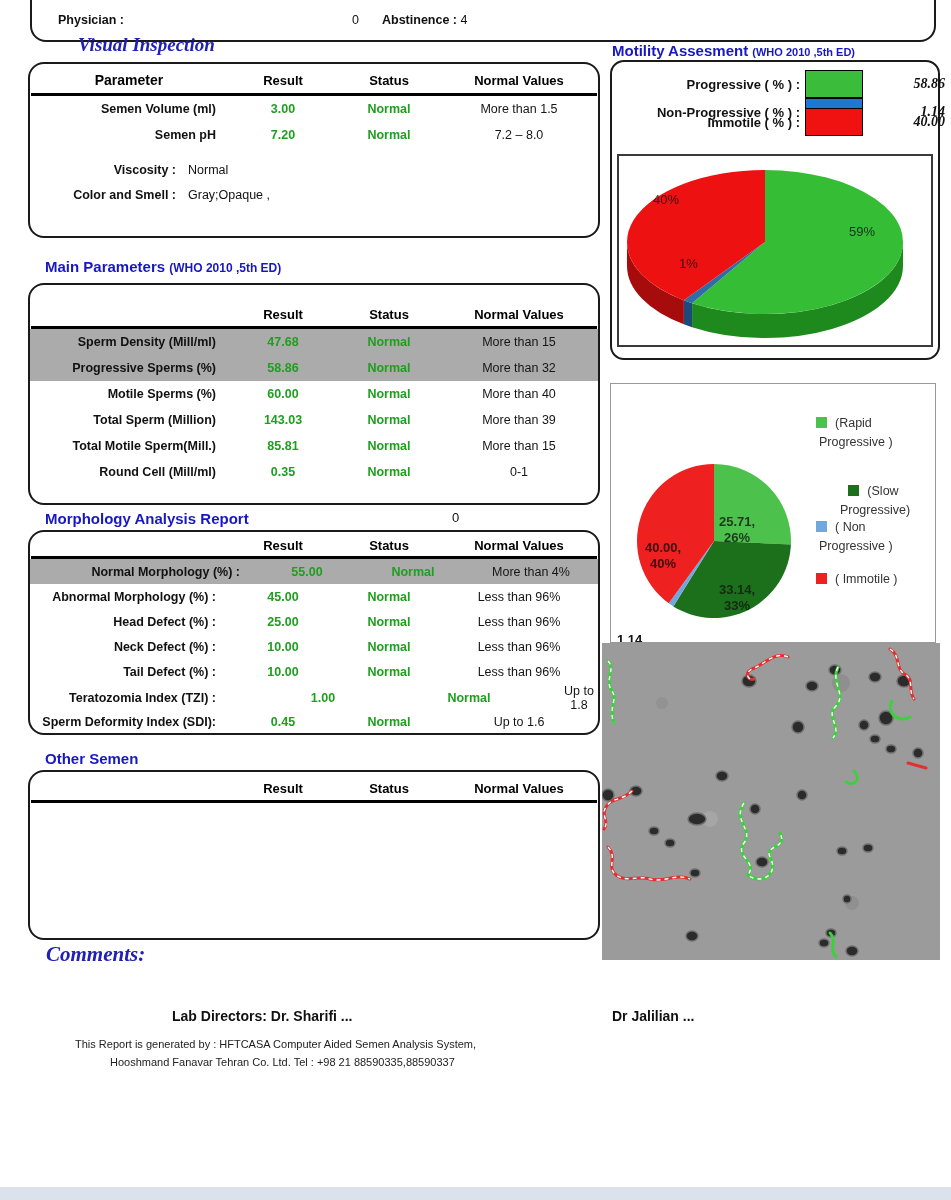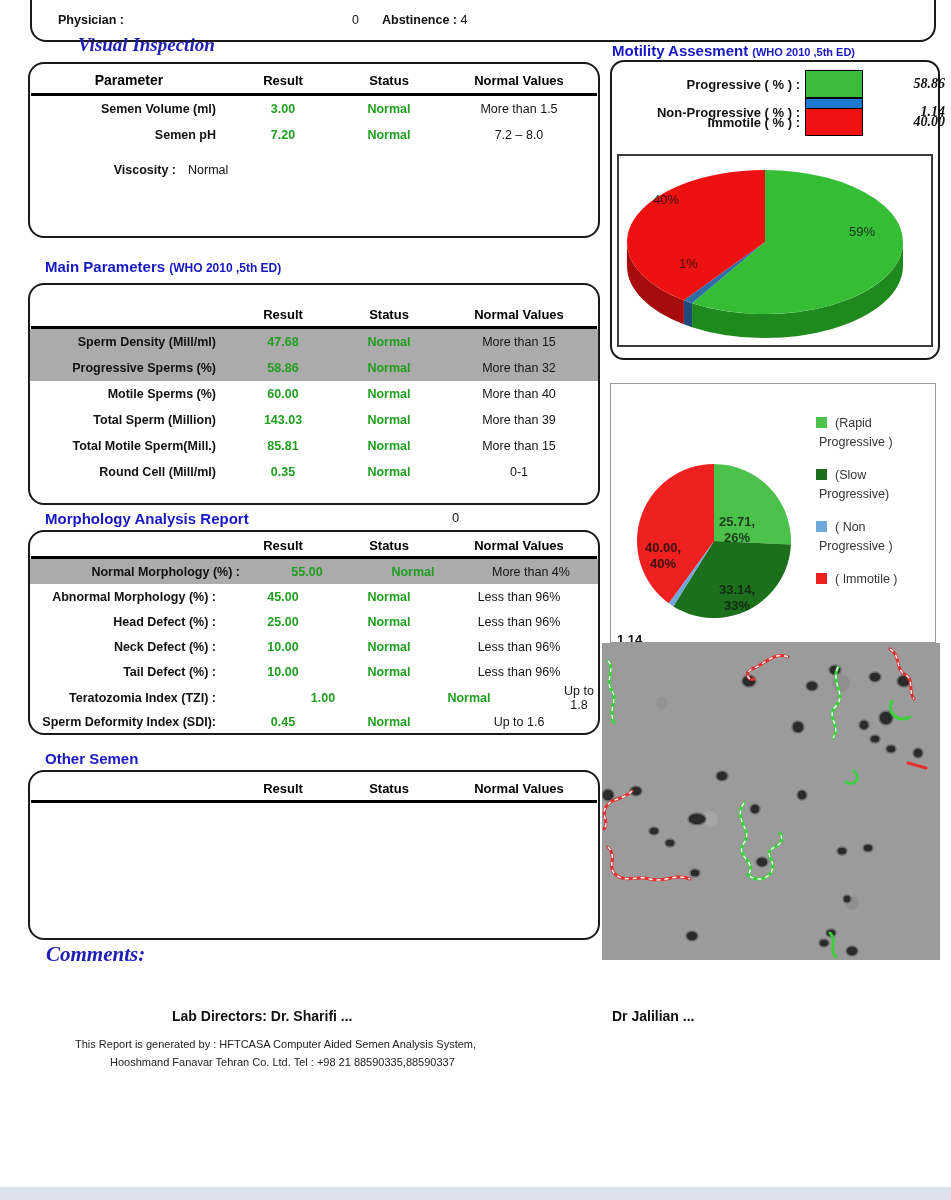--- a/index.html
+++ b/index.html
@@ -82,20 +82,24 @@
       <div class="c-label">Semen pH</div>
       <div class="c-result">7.20</div>
       <div class="c-status">Normal</div>
       <div class="c-normal">7.2 – 8.0</div>
     </div>
     <div style="margin-top:9px;">
       <div class="detail-row">
         <div class="dl">Viscosity :</div>
         <div class="dv">Normal</div>
       </div>
+      <div class="detail-row">
+        <div class="dl">Color and Smell :</div>
+        <div class="dv">Gray;Opaque    ,</div>
+      </div>
     </div>
   </div>
 
   <div class="sans-title" style="left:612px; top:42px;">
     <span>Motility Assesment</span>
     <span class="suffix"> </span><span class="suffix">(WHO 2010 ,5th ED)</span>
   </div>
 
   <div class="box" style="left:610px; top:60px; width:330px; height:300px; border-radius:14px;">
     <div class="mot-row" style="top:8px;">
@@ -263,21 +267,21 @@
     <div class="pie-label" style="left:34px; top:140px; font-weight:bold; color:#3d0f0f;">
       <span>40.00,</span><br><span>40%</span>
     </div>
     <div class="pie-label" style="left:6px; top:232px; font-weight:bold; color:#111; text-align:left;">
       <span>1.14,</span><br>
     </div>
     <div class="legend-item" style="top:30px;">
       <span class="legend-sw" id="lg0" style="background: rgb(76, 194, 76);"></span><span>(Rapid</span><br>
       <span style="padding-left:3px;">Progressive )</span>
     </div>
-    <div class="legend-item" style="top:82px;">
+    <div class="legend-item" style="top:98px;text-align:center;">
       <span class="legend-sw" id="lg1" style="background: rgb(28, 112, 28);"></span><span>(Slow</span><br>
       <span style="padding-left:3px;">Progressive)</span>
     </div>
     <div class="legend-item" style="top:134px;">
       <span class="legend-sw" id="lg2" style="background: rgb(111, 168, 220);"></span><span>( Non</span><br>
       <span style="padding-left:3px;">Progressive )</span>
     </div>
     <div class="legend-item" style="top:186px;">
       <span class="legend-sw" id="lg3" style="background: rgb(238, 32, 32);"></span><span>( Immotile )</span>
     </div>

